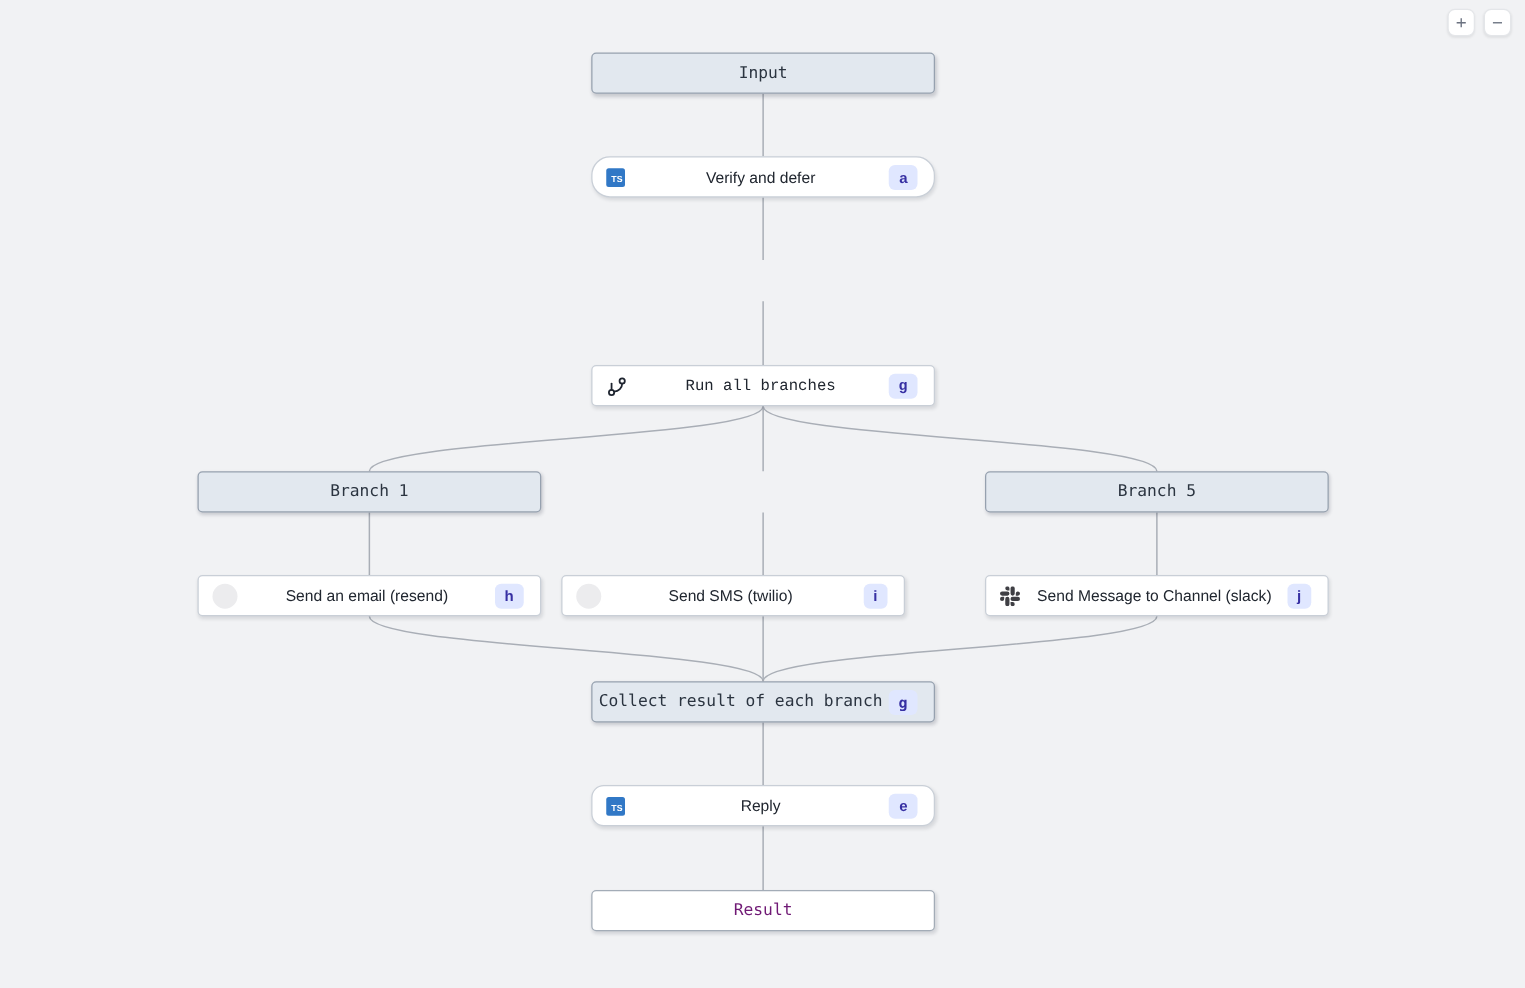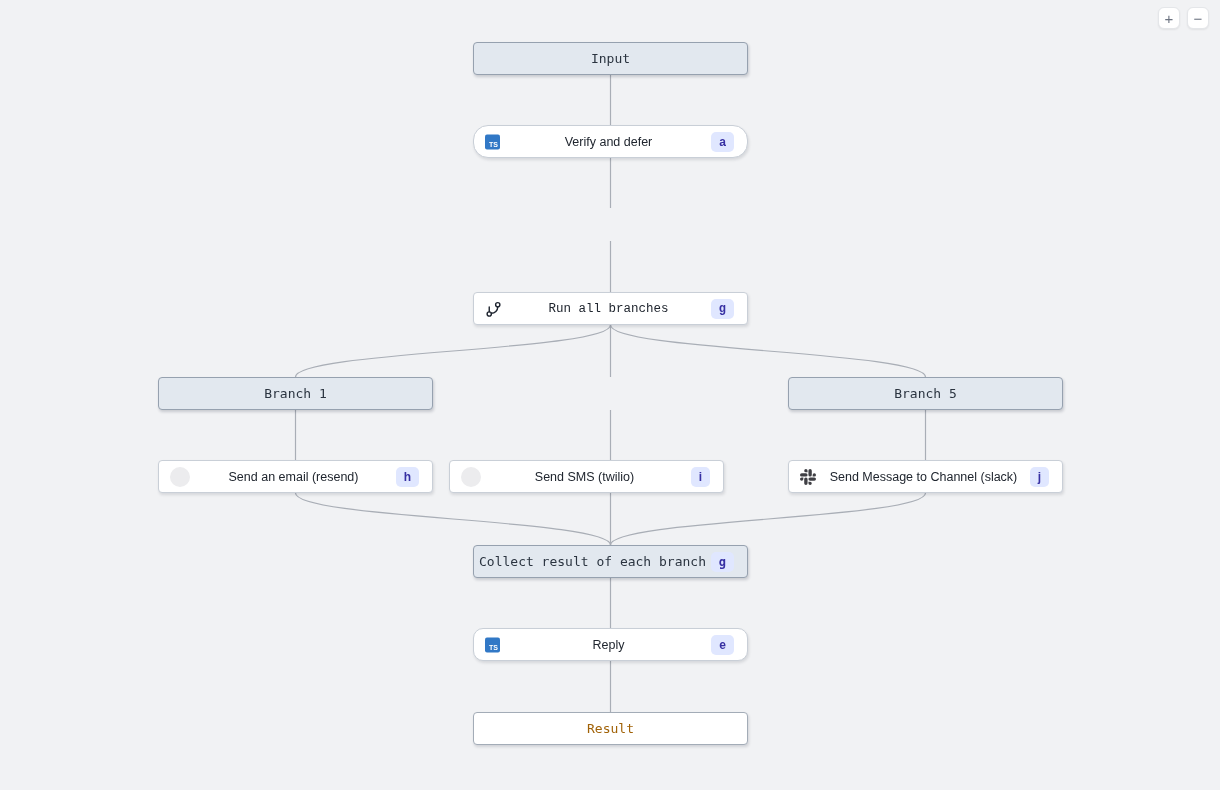--- a/index.html
+++ b/index.html
@@ -22,21 +22,21 @@
     font-family:"DejaVu Sans Mono", monospace; font-size:13px; color:#2b3440;
   }
   .node.step {
     background:#ffffff; border:1px solid #c9cfd7;
     box-shadow:1px 2px 3px rgba(15,23,42,.12);
     font-size:12.5px; color:#20262f;
   }
   .node.io {
     background:#ffffff; border:1px solid #a3acb7;
     box-shadow:1px 2px 3px rgba(15,23,42,.14);
-    font-family:"DejaVu Sans Mono", monospace; font-size:13px; color:#a16207;
+    font-family:"DejaVu Sans Mono", monospace; font-size:13px; color:#701a75;
   }
   .step .label { position:absolute; left:36px; right:40px; text-align:center; white-space:nowrap; }
   .ico { position:absolute; left:11px; top:50%; transform:translateY(-50%); display:flex; align-items:center; }
   .badge {
     position:absolute; right:13px; top:50%; transform:translateY(-50%);
     background:#e0e7ff; color:#3730a3;
     font-weight:bold; font-size:12px; line-height:1;
     padding:4px 8px; border-radius:5px;
   }
   .ts-icon {

